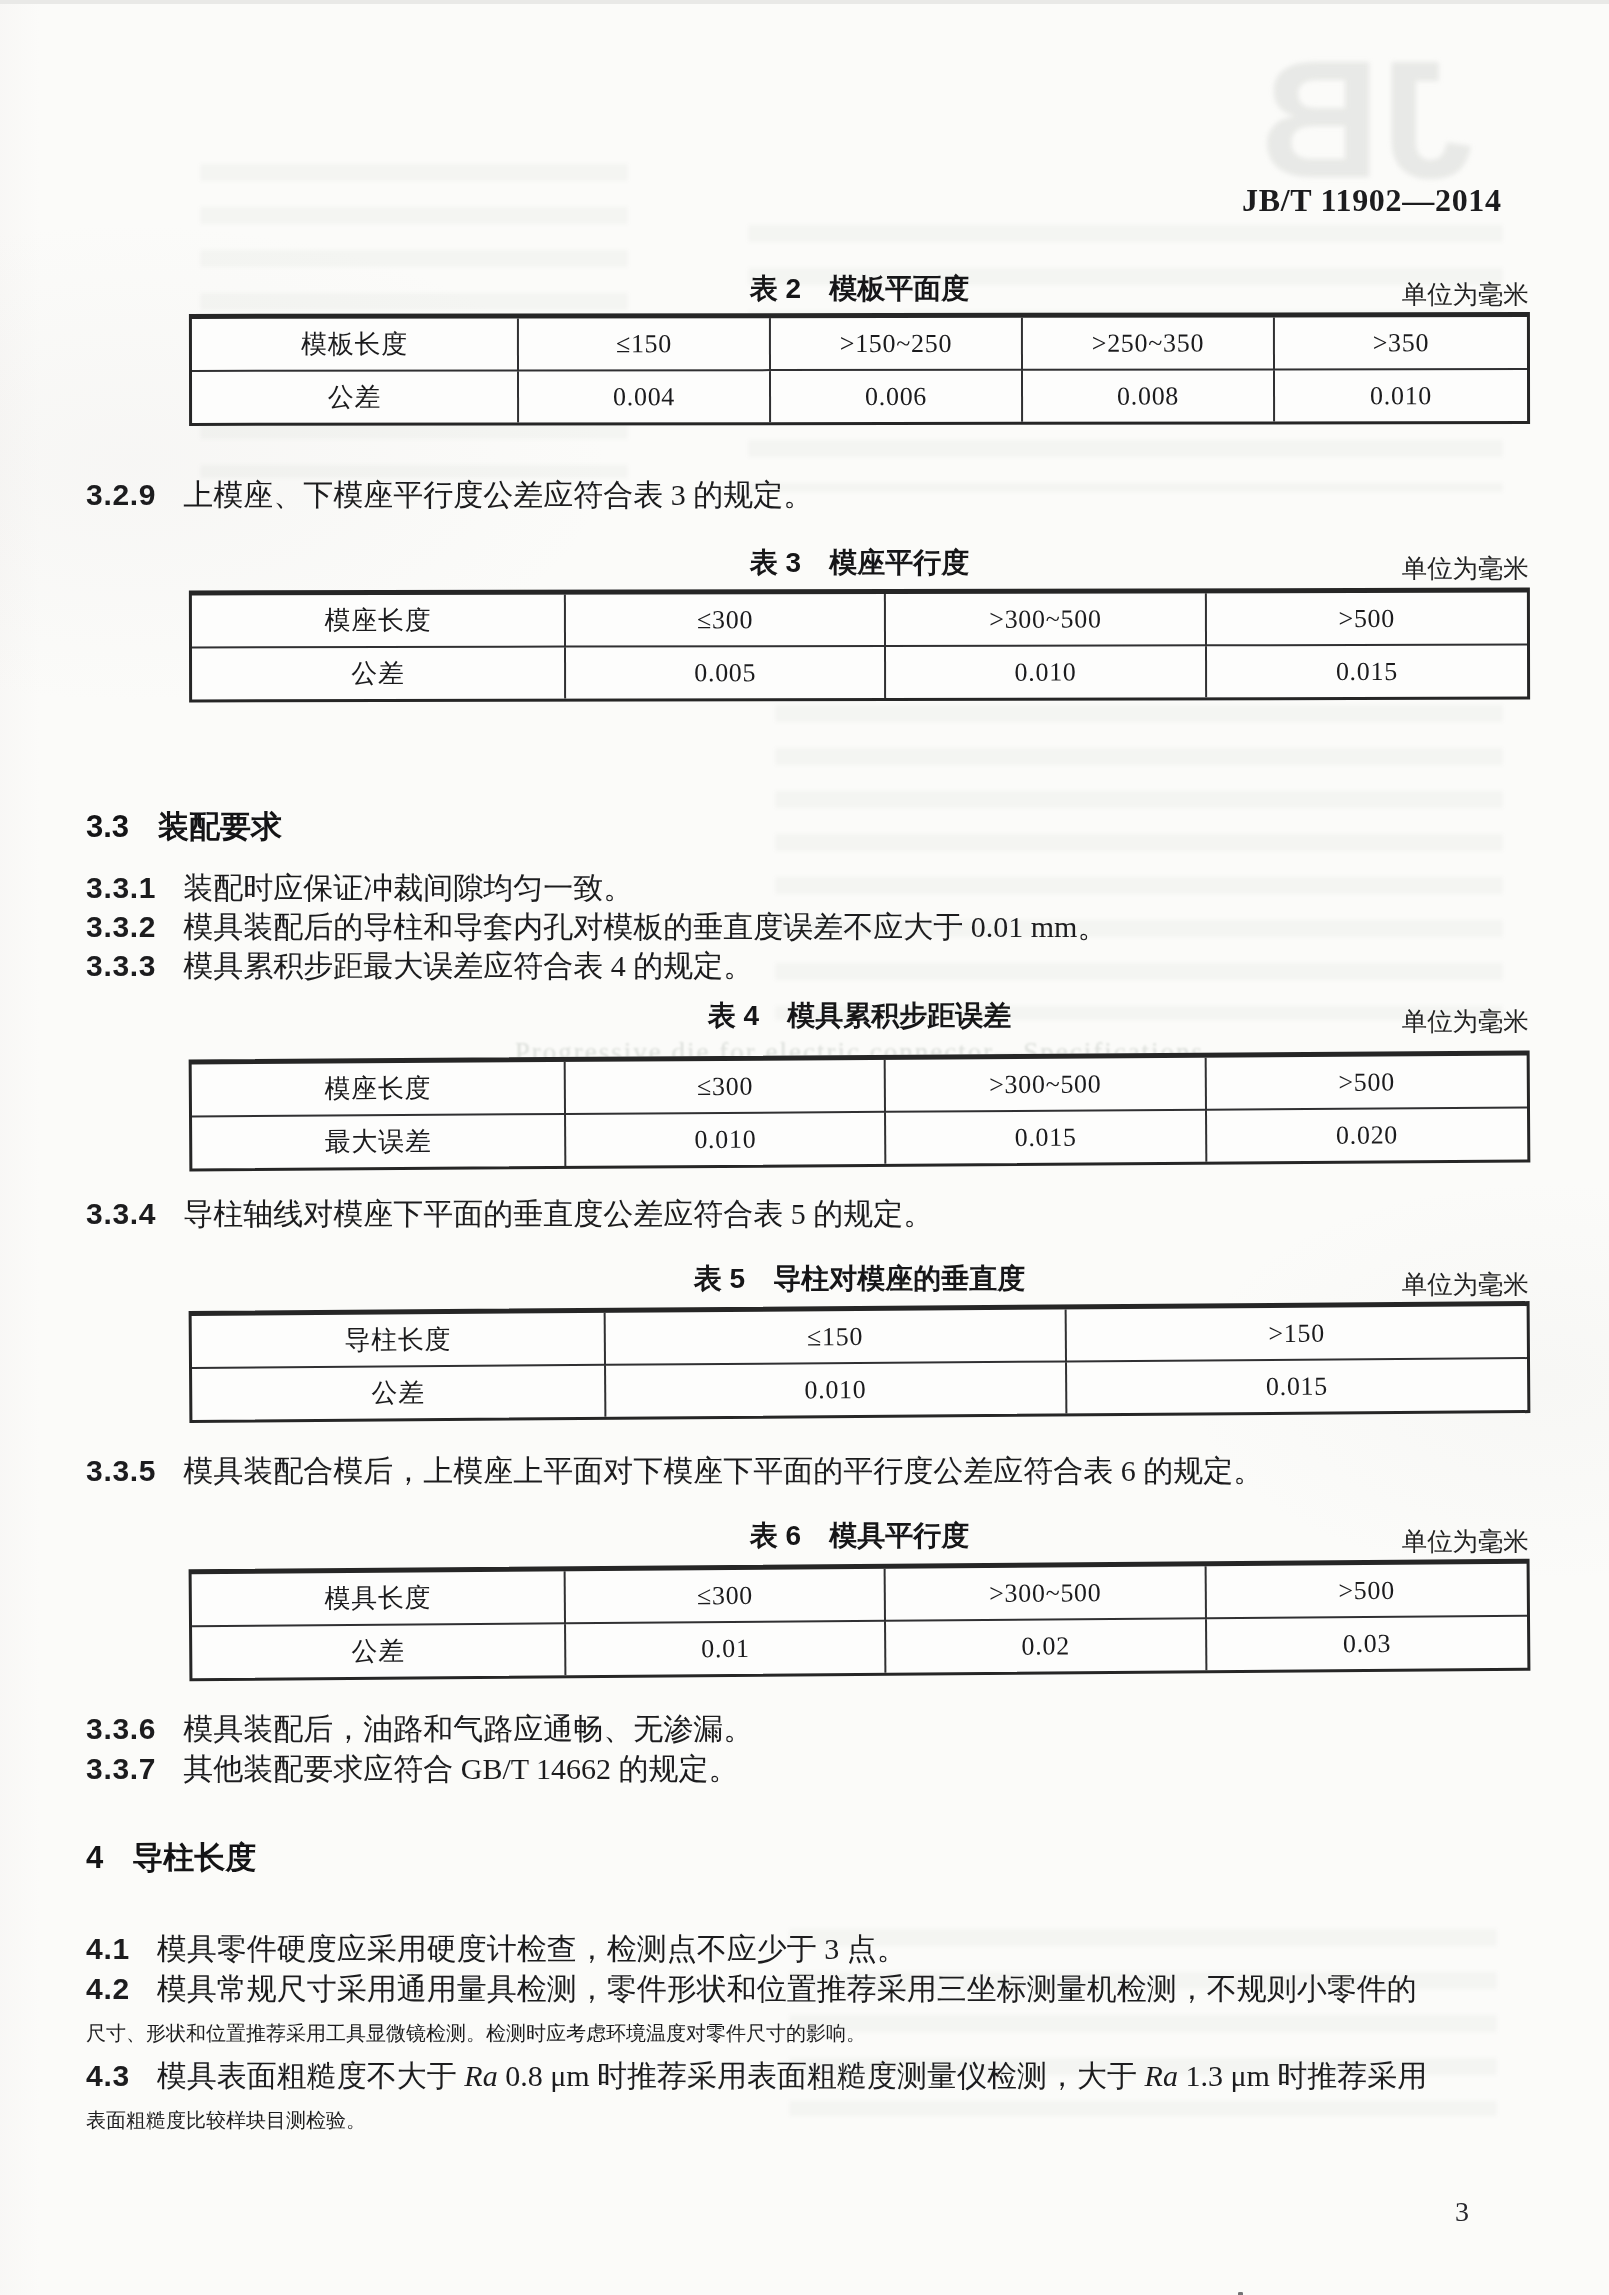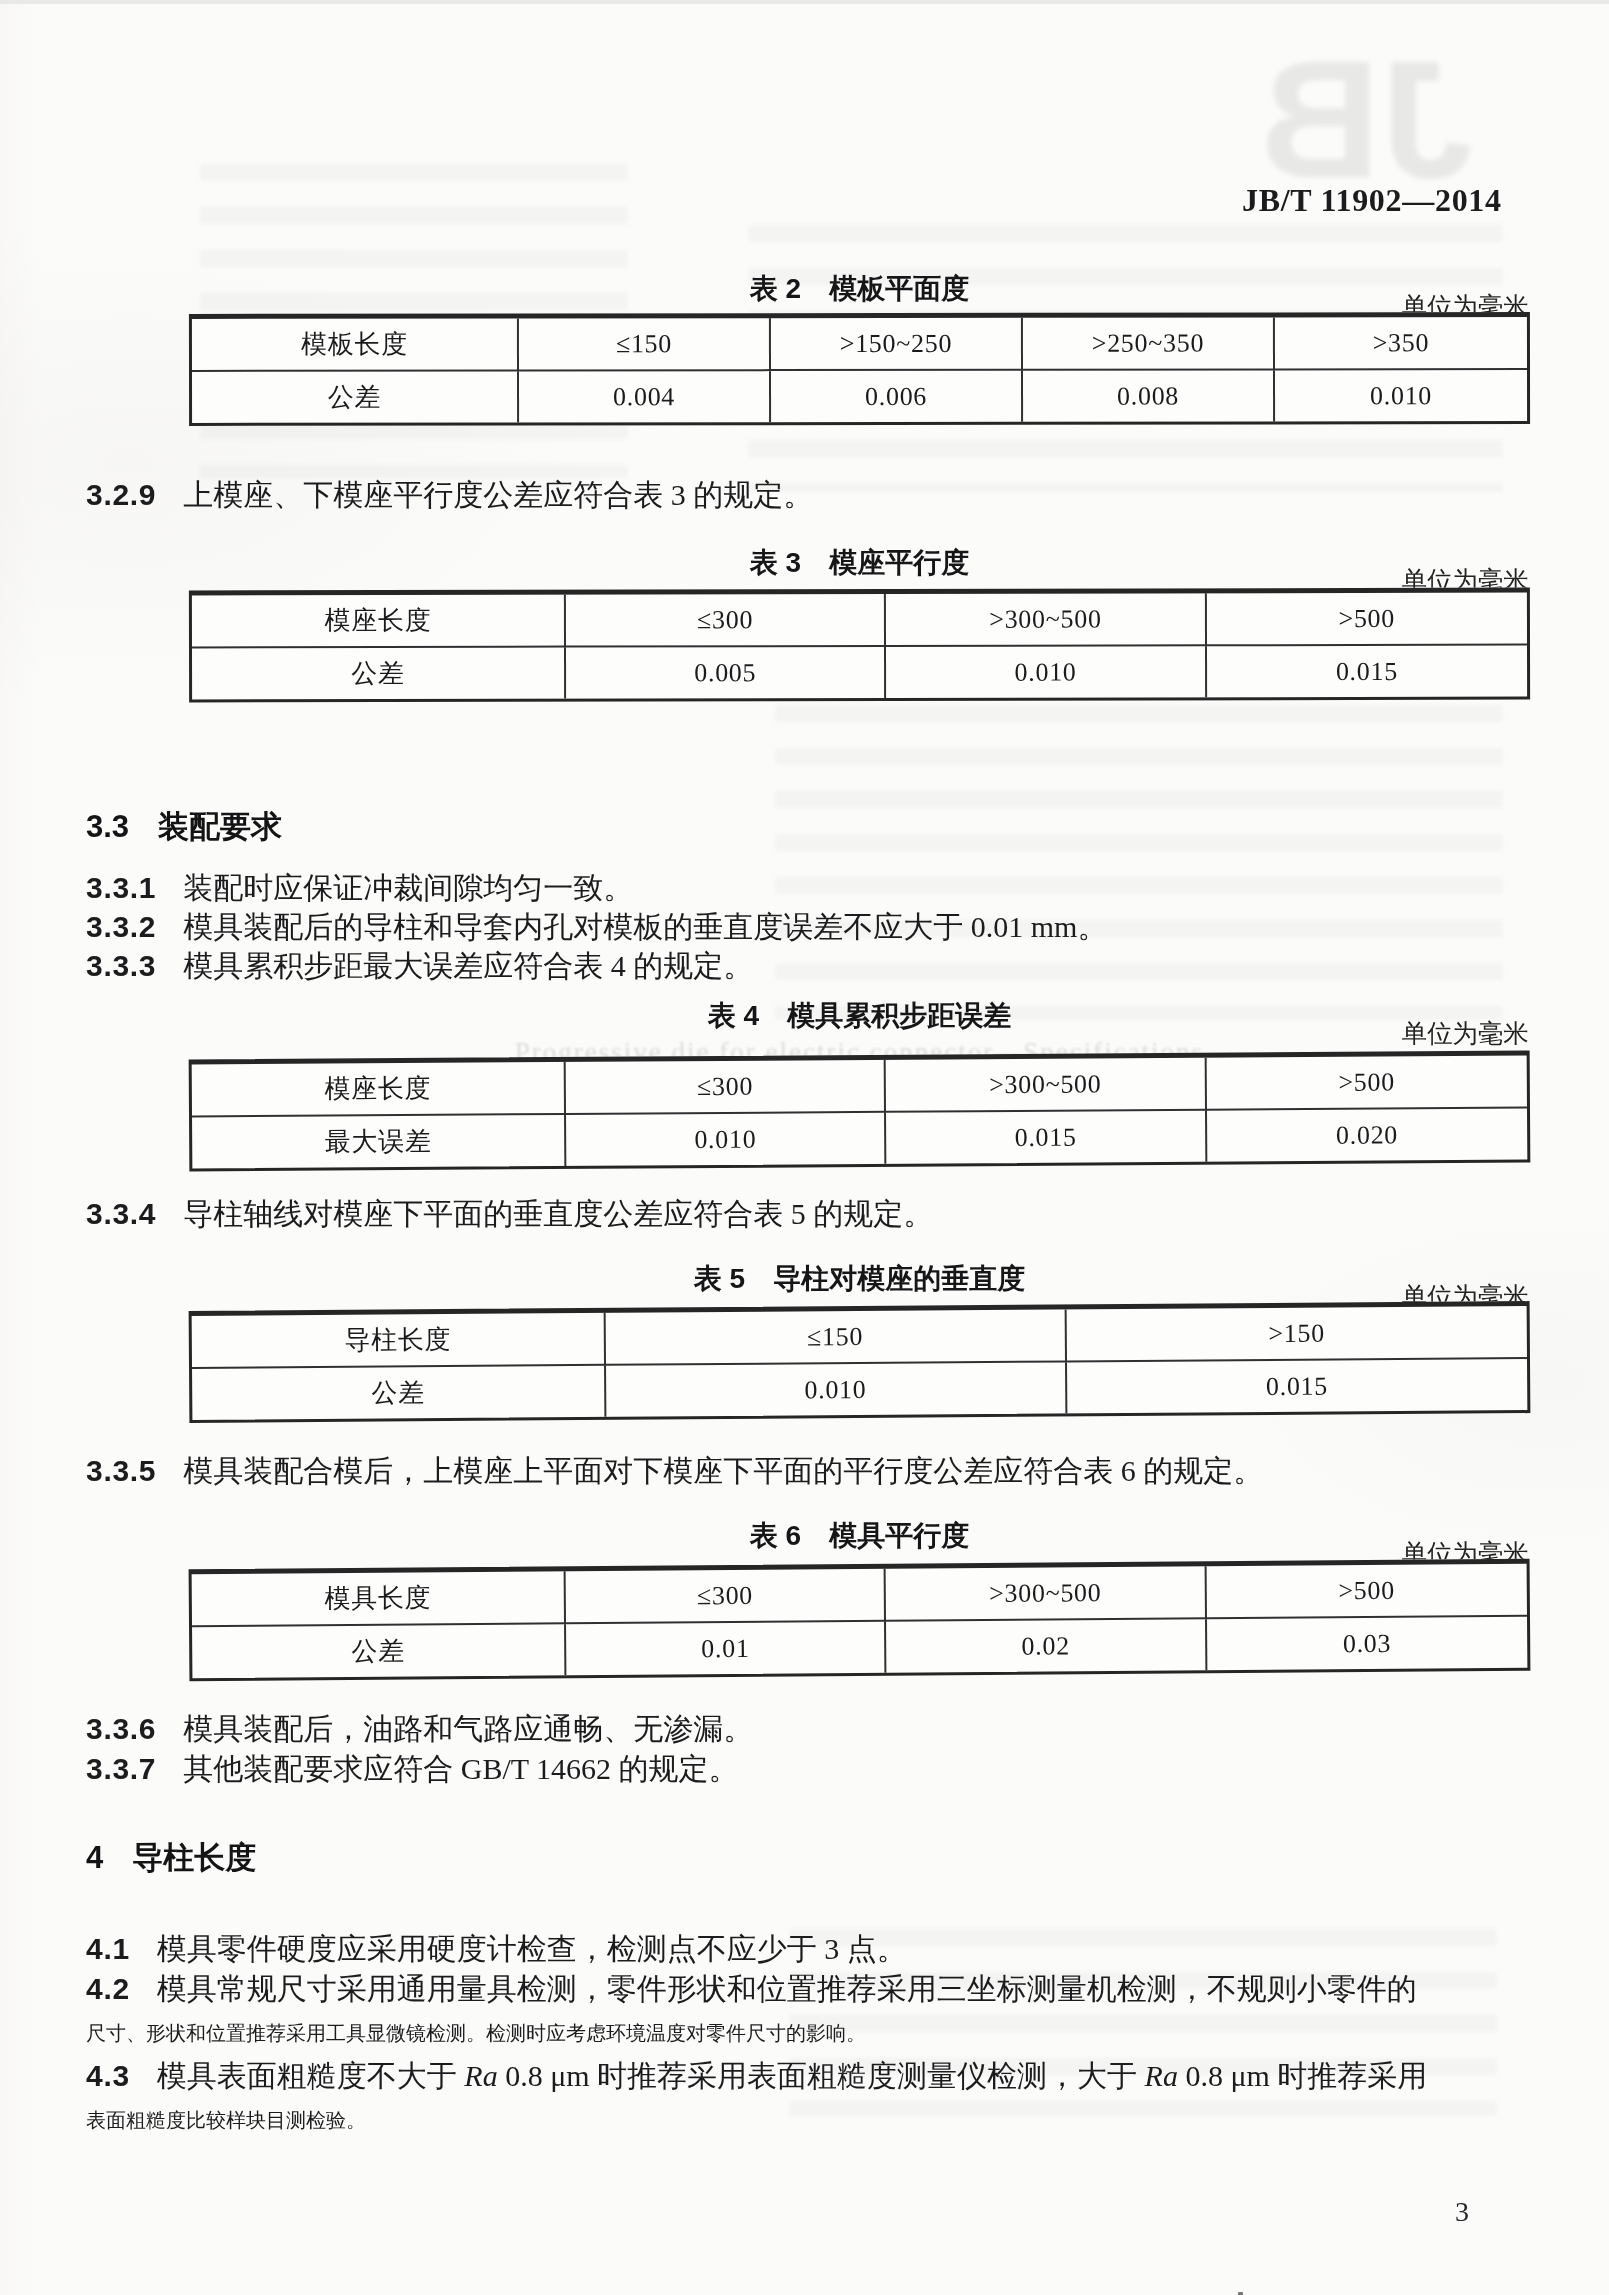--- a/index.html
+++ b/index.html
@@ -50,21 +50,21 @@
   }
   
   .caption-row{position:absolute;left:189px;width:1341px;height:37px;}
   .caption-row .cap{
     display:block;text-align:center;
     font-family:"Liberation Sans","DejaVu Sans",sans-serif;
     font-weight:bold;font-size:28px;line-height:37px;
     color:#161618;
   }
   .caption-row .unit{
-    position:absolute;right:1.3px;top:20px;
+    position:absolute;right:1.3px;top:8px;
     font-size:25.4px;font-weight:normal;
     font-family:"Liberation Serif","DejaVu Serif",serif;
     color:#222;
   }
   
   .tbl{
     position:absolute;left:189px;width:1341px;
     display:grid;
     border:3.3px solid #262626;border-top-width:5.3px;
     background:#fdfdfc;
@@ -257,21 +257,21 @@
   <div class="clause" id="c-41">
     <span class="num">4.1</span><span>模具零件硬度应采用硬度计检查，检测点不应少于 3 点。</span>
   </div>
   <div class="clause" id="c-42-l1">
     <span class="num">4.2</span><span>模具常规尺寸采用通用量具检测，零件形状和位置推荐采用三坐标测量机检测，不规则小零件的</span>
   </div>
   <div class="cont-line" id="c-42-l2">
     <span>尺寸、形状和位置推荐采用工具显微镜检测。检测时应考虑环境温度对零件尺寸的影响。</span>
   </div>
   <div class="clause" id="c-43-l1">
-    <span class="num">4.3</span><span>模具表面粗糙度不大于 </span><span class="ra">Ra</span><span> 0.8 μm 时推荐采用表面粗糙度测量仪检测，大于 </span><span class="ra">Ra</span><span> 0.8 μm 时推荐采用</span>
+    <span class="num">4.3</span><span>模具表面粗糙度不大于 </span><span class="ra">Ra</span><span> 0.8 μm 时推荐采用表面粗糙度测量仪检测，大于 </span><span class="ra">Ra</span><span> 1.3 μm 时推荐采用</span>
   </div>
   <div class="cont-line" id="c-43-l2">
     <span>表面粗糙度比较样块目测检验。</span>
   </div>
 
   <div id="page-num">3</div>
 
   <div class="speck" style="top:2288px;left:1238px;width:5.3px;height:6px;opacity:.7;"></div>
   <div class="speck" style="top:2291px;left:1557px;width:4px;height:4px;opacity:.5;"></div>
 

